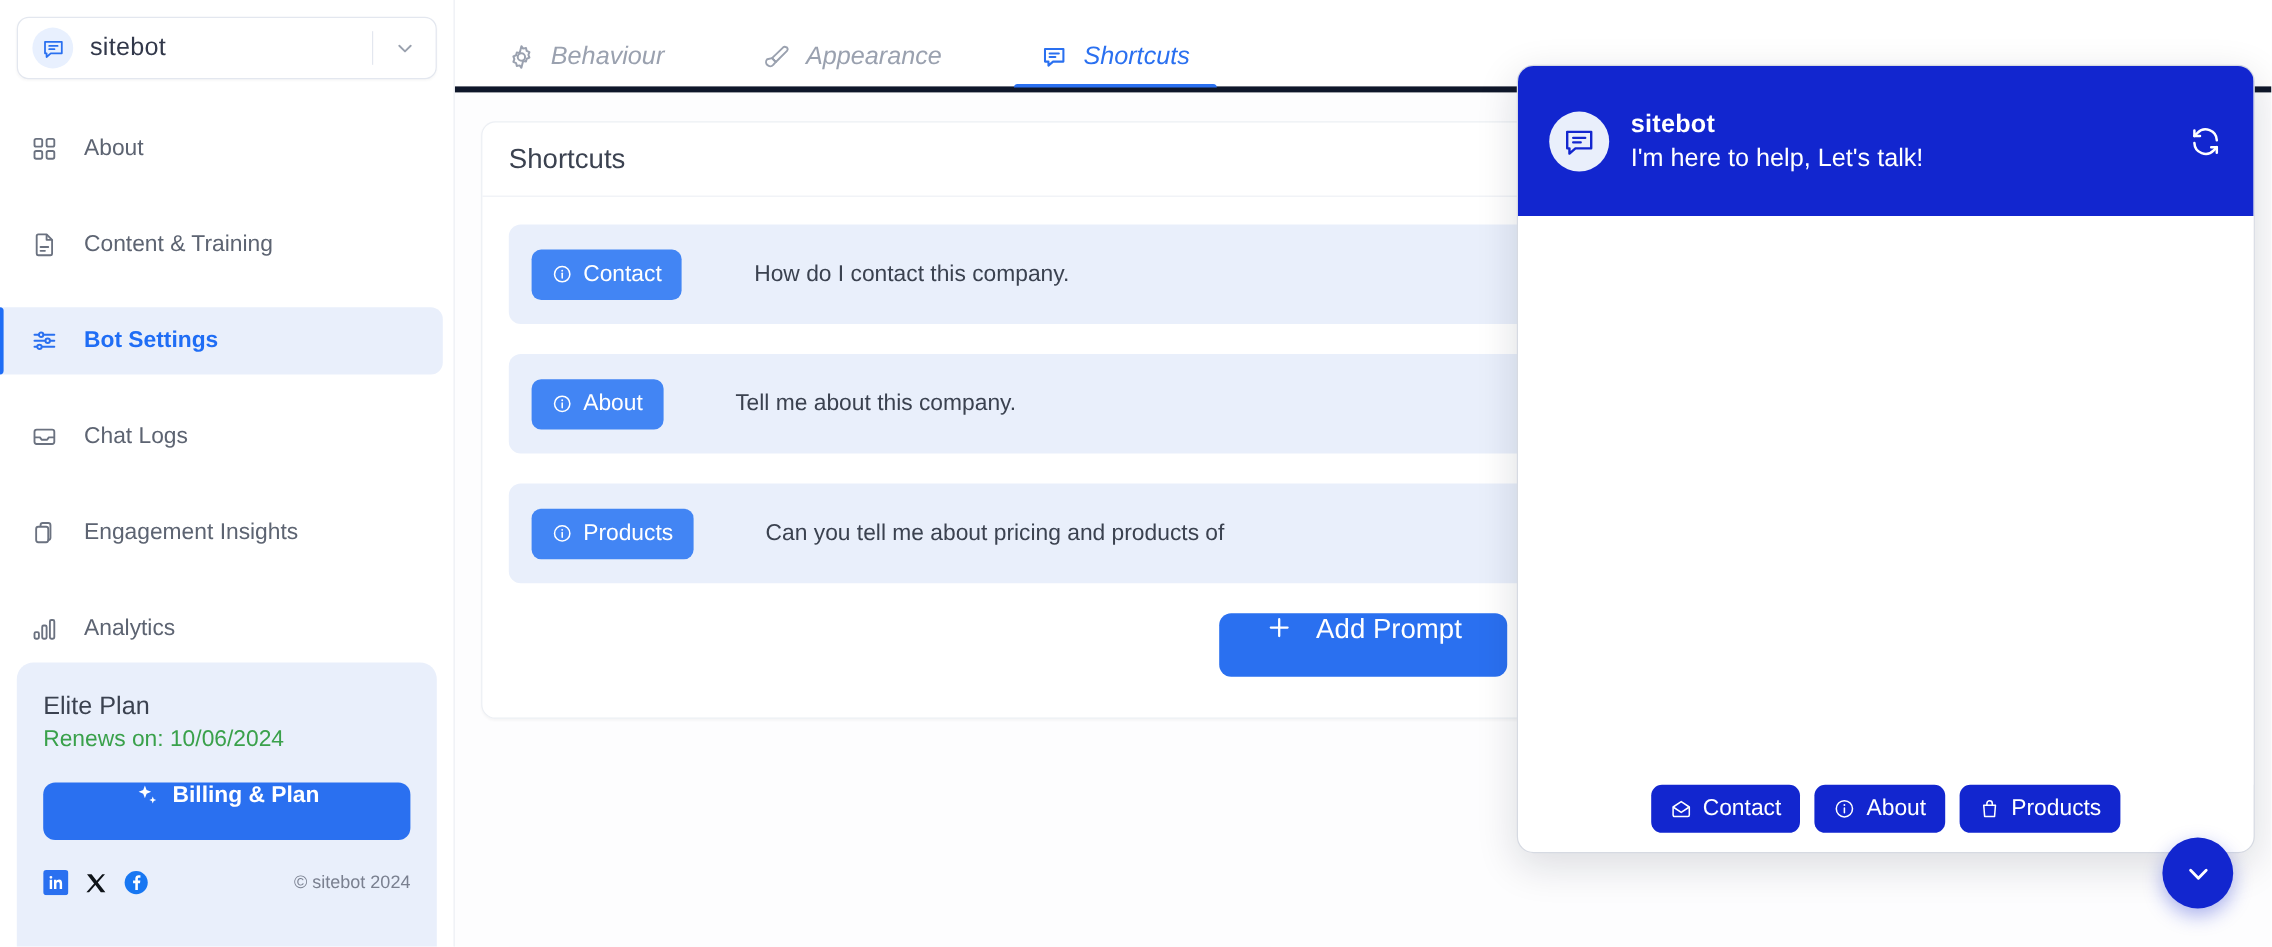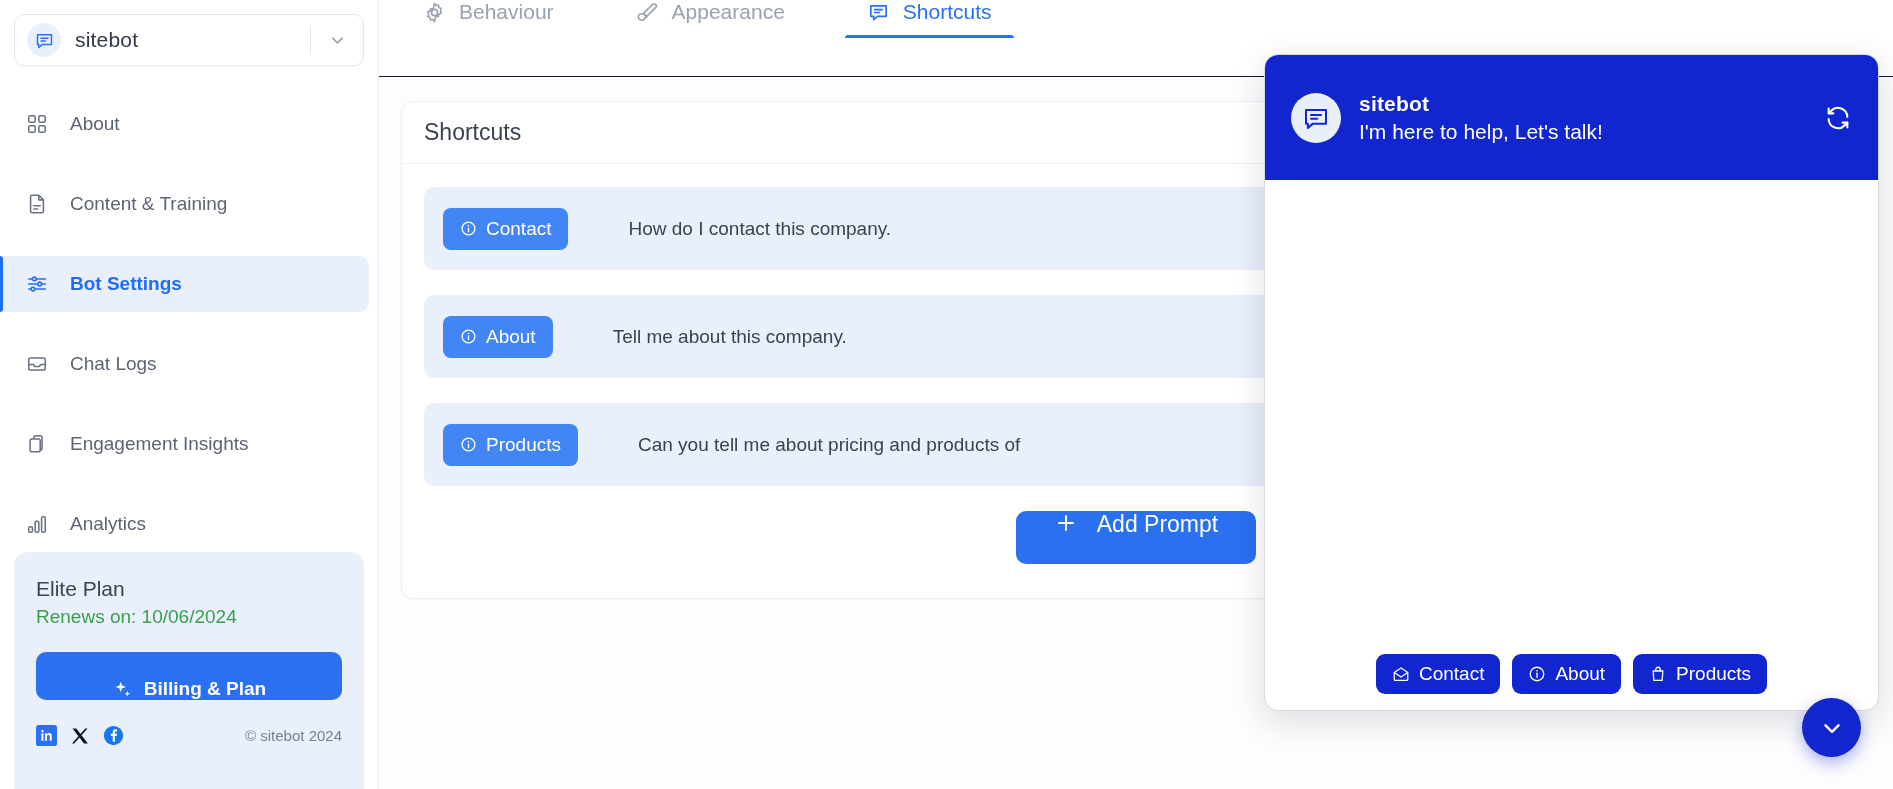--- a/index.html
+++ b/index.html
@@ -91,21 +91,21 @@
     padding: 24px 22px 0 22px;
     height: 237px;
   }
   .plan-title { font-size: 21px; color: #3b4250; line-height: 1.25; }
   .plan-renew { font-size: 19px; color: #3aa14b; margin-top: 4px; }
   .billing-btn {
     margin-top: 24px;
     height: 48px;
     background: #2a70f0;
     border-radius: 10px;
-    display: flex; align-items: flex-end; justify-content: center;
+    display: flex; align-items: flex-start; justify-content: center;
     color: #fff; font-size: 19px; font-weight: 700;
     cursor: pointer;
     gap: 11px;
   }
   .plan-footer {
     display: flex; align-items: center;
     margin-top: 25px;
   }
   .socials { display: flex; align-items: center; gap: 13px; }
   .copyright {
@@ -116,24 +116,25 @@
   
   .main {
     flex: 1; height: 789px;
     background: #fdfdfe;
     display: flex; flex-direction: column;
     position: relative;
     overflow: hidden;
   }
   .tabs {
     height: 77px;
-    display: flex; align-items: flex-start;
+    display: flex; align-items: flex-end;
     padding-left: 22px;
     background: #fff;
-    border-bottom: 1px solid #0f172a;
+    border-bottom: 5px solid #0f172a;
+    font-style: italic;
   }
   .tab {
     display: flex; align-items: center; gap: 13px;
     padding: 0 22px 13px 22px;
     font-size: 21px;
     color: #9aa1af;
     cursor: pointer;
     position: relative;
     margin-right: 38px;
   }

